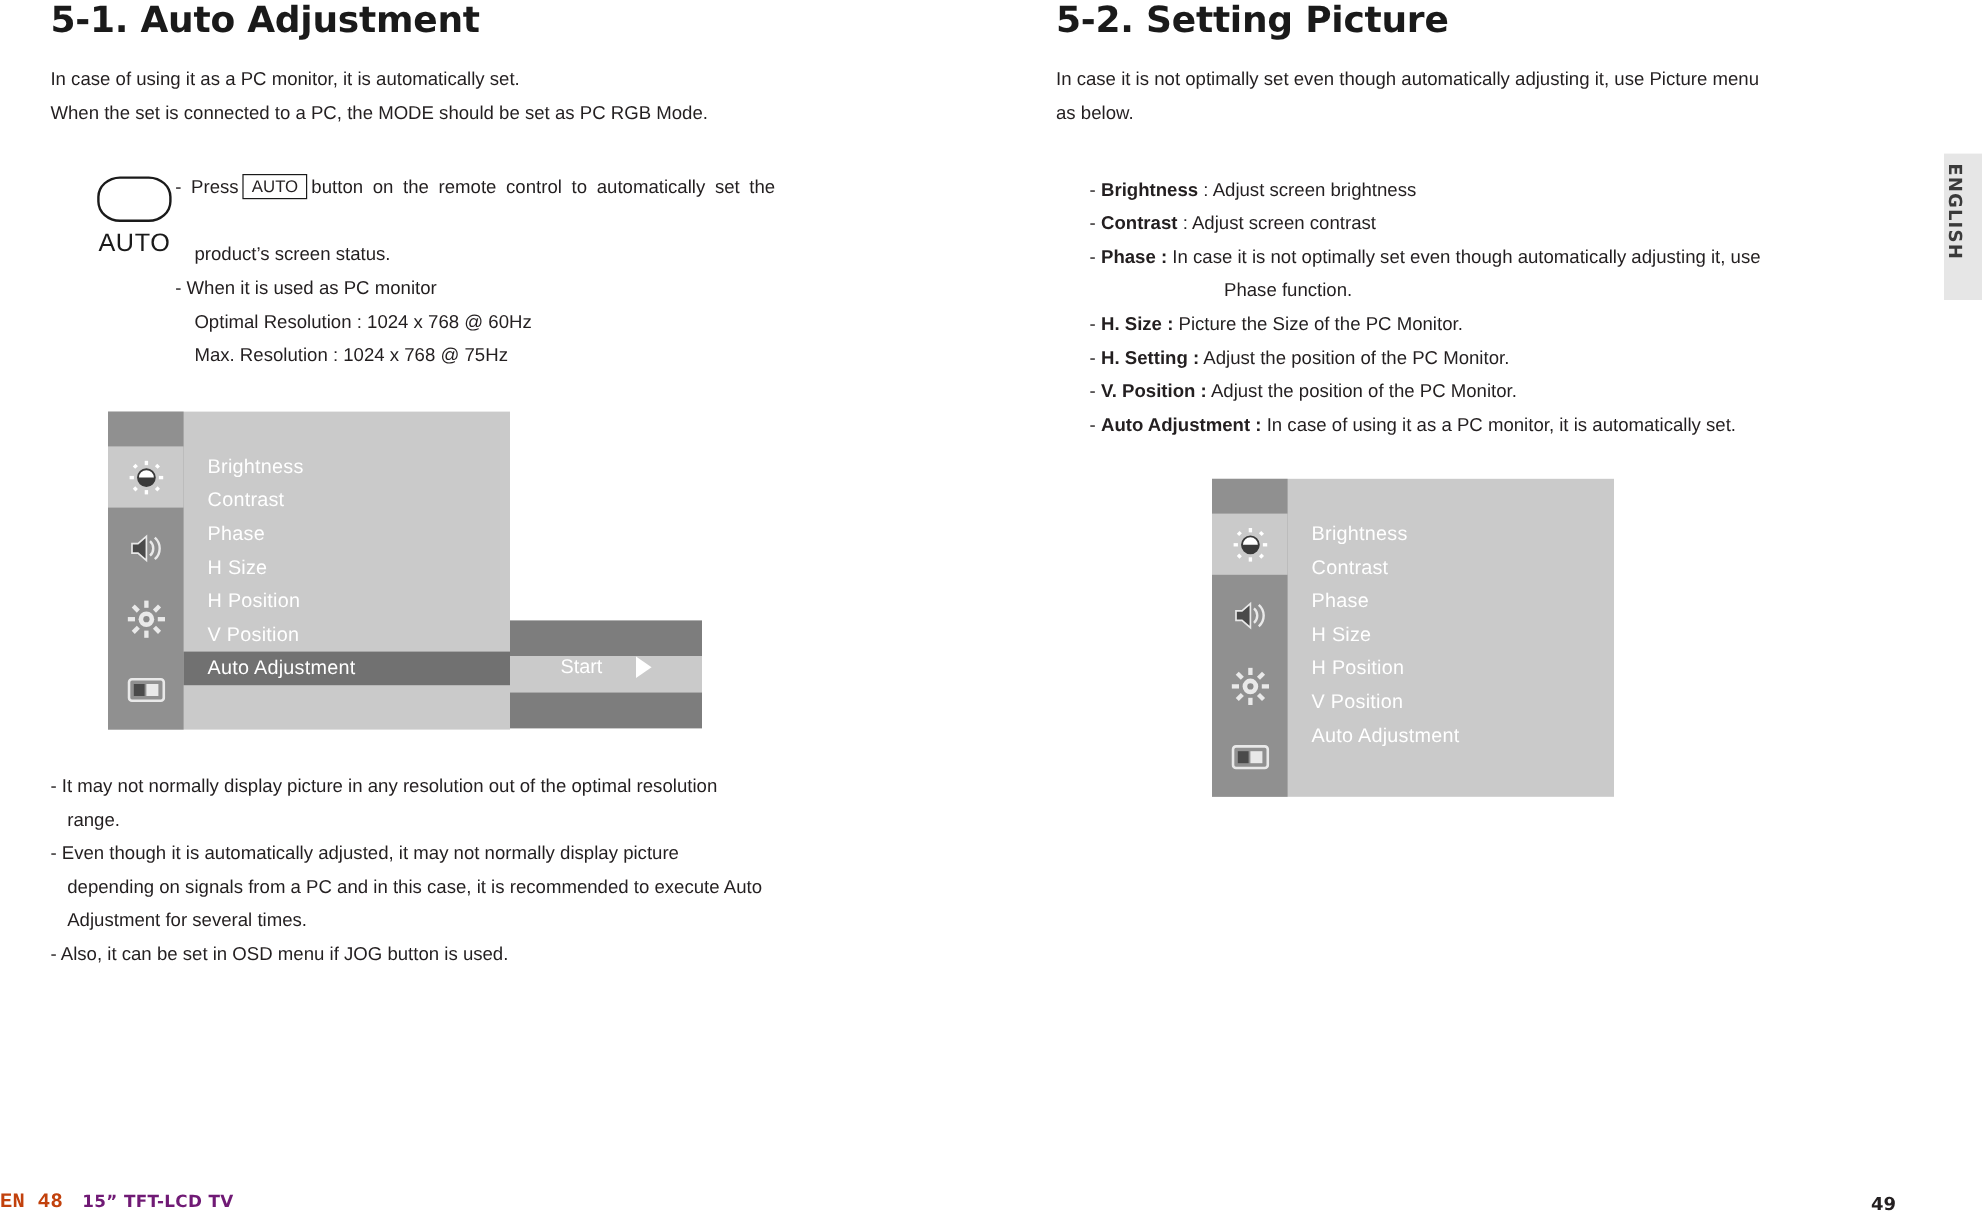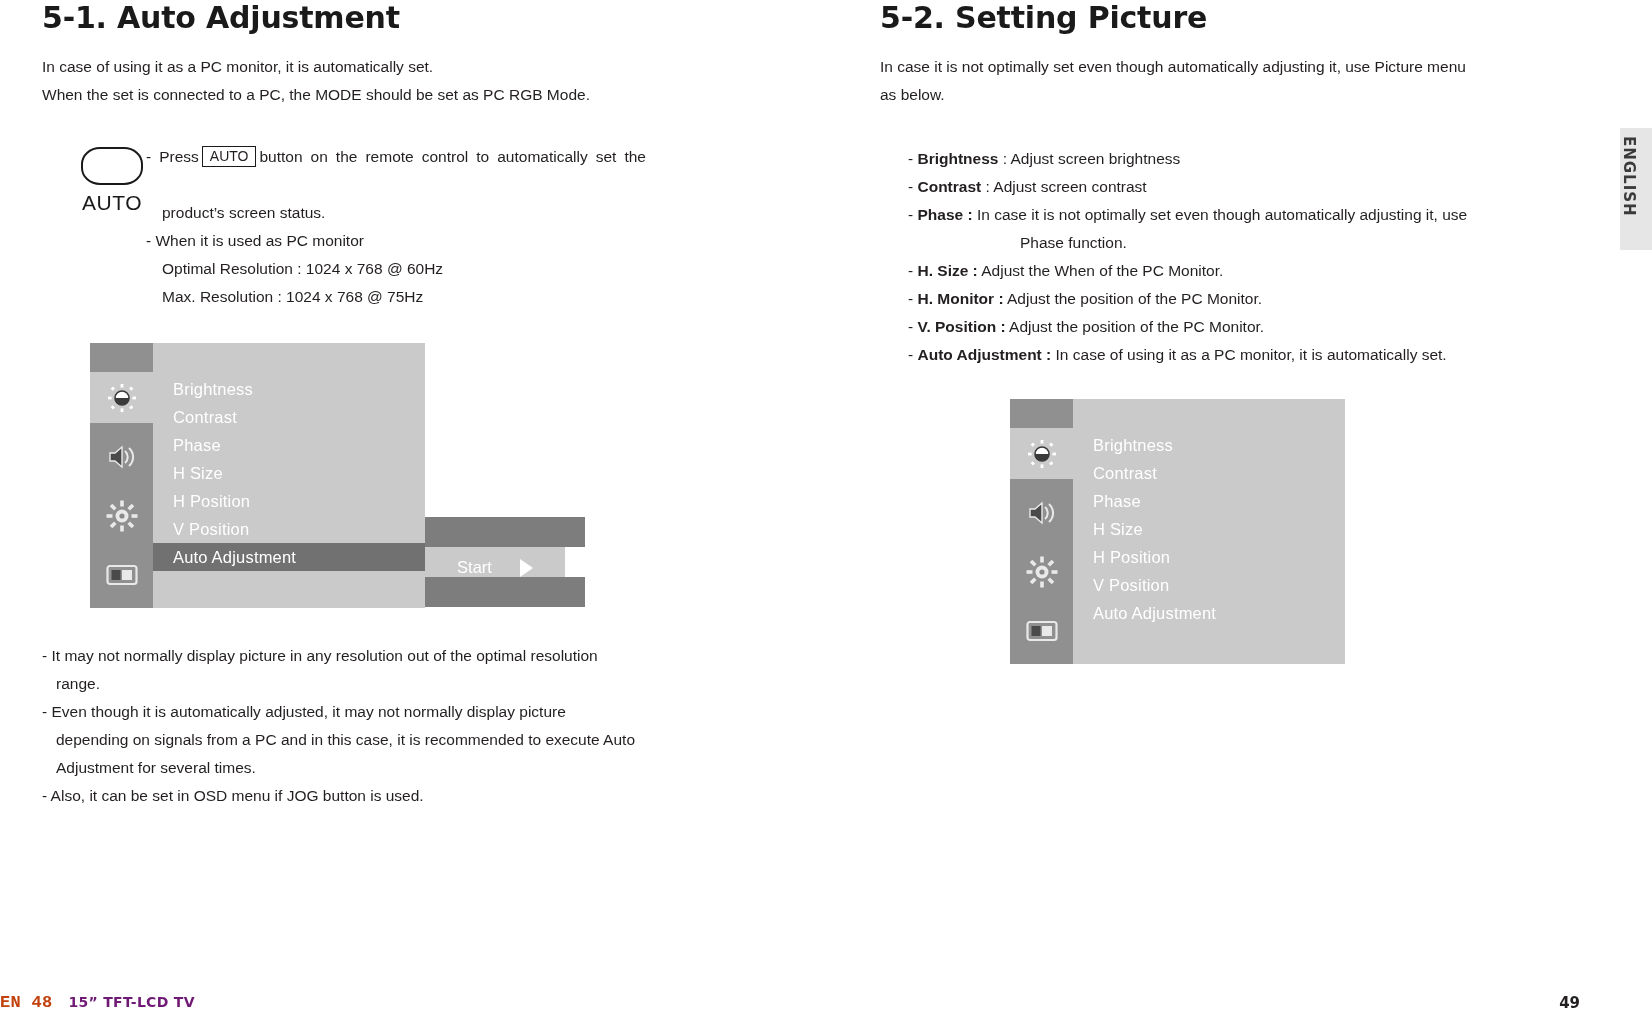--- a/index.html
+++ b/index.html
@@ -156,24 +156,24 @@
   .osd-value-band {
     position: absolute;
     left: 0; width: 160px;
     background: #7d7d7d;
   }
   .osd-value-band.b1 { top: 174px;  height: 30px; }
   .osd-value-band.b2 { top: 234px;  height: 30px; }
   .osd-value-row {
     position: absolute;
     left: 0; top: 204px;
-    width: 140px; height: 30px;
+    width: 160px; height: 30px;
     background: #cacaca;
     display: flex;
-    align-items: flex-end;
+    align-items: flex-start;
     justify-content: center;
     gap: 28px;
     color: #ffffff;
     font-size: 16.5px;
   }
   .osd-value-row .arrow {
     width: 0; height: 0;
     border-left: 13px solid #ffffff;
     border-top: 9px solid transparent;
     border-bottom: 9px solid transparent;
@@ -409,26 +409,26 @@
       <li class="just">
         <span>-</span>
         <b>Phase :</b><span> </span><span>In case it is not optimally set even though automatically adjusting it, use</span>
       </li>
       <li style="padding-left:112px; text-indent:0;">
         <span>Phase function.</span>
       </li>
 
       <li>
         <span>-</span>
-        <b>H. Size :</b><span> </span><span>Adjust the When of the PC Monitor.</span>
-      </li>
-
-      <li>
-        <span>-</span>
-        <b>H. Monitor :</b><span> </span><span>Adjust the position of the PC Monitor.</span>
+        <b>H. Size :</b><span> </span><span>Picture the Size of the PC Monitor.</span>
+      </li>
+
+      <li>
+        <span>-</span>
+        <b>H. Setting :</b><span> </span><span>Adjust the position of the PC Monitor.</span>
       </li>
 
       <li>
         <span>-</span>
         <b>V. Position :</b><span>  </span><span>Adjust the position of the PC Monitor.</span>
       </li>
 
       <li>
         <span>-</span>
         <b>Auto Adjustment :</b><span> </span><span>In case of using it as a PC monitor, it is automatically set.</span>

